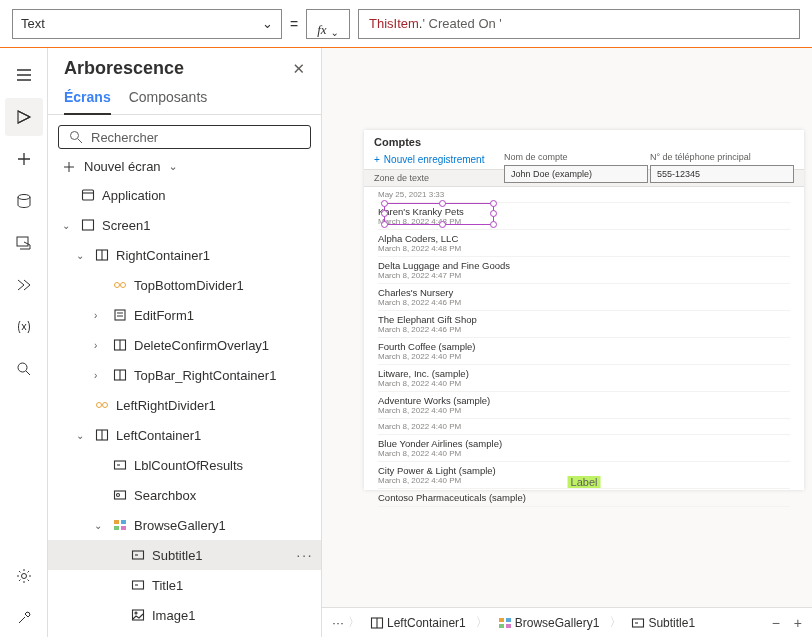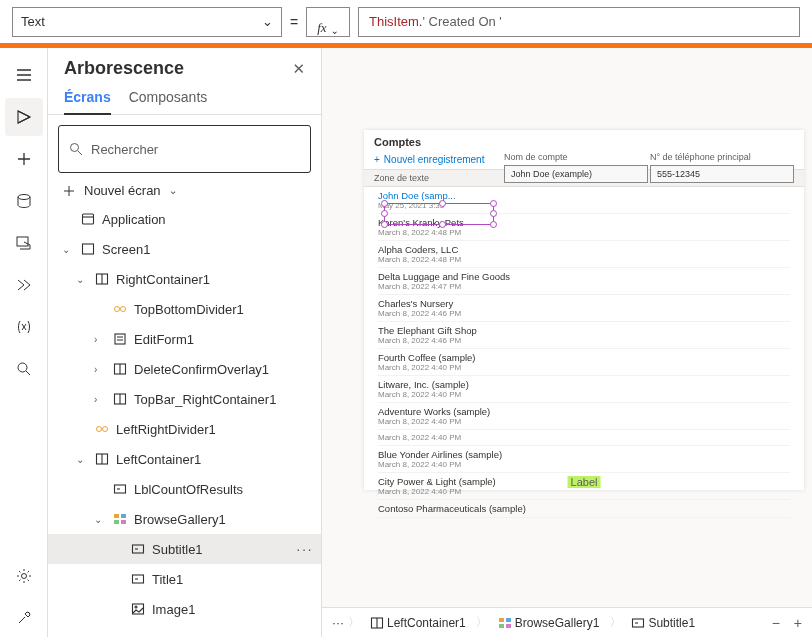--- a/index.html
+++ b/index.html
@@ -1,18 +1,18 @@
 <!DOCTYPE html>
 <html><head>
 <meta charset="utf-8">
 <style>
 * { margin:0; padding:0; box-sizing:border-box; font-family:"Segoe UI",sans-serif; }
 body { background:#fff; width:812px; height:637px; overflow:hidden; color:#323130; font-size:13px; }
 
-.topbar { height:48px; border-bottom:5px solid #f97316; display:flex; align-items:center; padding:0 12px; gap:8px; }
+.topbar { height:48px; border-bottom:1px solid #f97316; display:flex; align-items:center; padding:0 12px; gap:8px; }
 .prop-select { width:270px; height:30px; border:1px solid #8a8886; display:flex; align-items:center; padding:0 8px; justify-content:space-between; }
 .eq { font-size:14px; }
 .fx-box { height:30px; border:1px solid #8a8886; display:flex; align-items:flex-end; padding:0 10px; gap:4px; }
 .fx { font-style:italic; font-family:serif; }
 .formula { flex:1; height:30px; border:1px solid #8a8886; display:flex; align-items:center; padding:0 10px; font-family:Consolas,monospace; font-size:13px; }
 .formula .this { color:#a4262c; }
 .formula .prop { color:#605e5c; }
 
 .rail { position:absolute; top:48px; left:0; width:48px; height:589px; border-right:1px solid #e1dfdd; display:flex; flex-direction:column; align-items:center; padding-top:8px; gap:4px; }
 .rail-btn { width:38px; height:38px; display:flex; align-items:center; justify-content:center; border-radius:3px; cursor:pointer; }
@@ -20,21 +20,21 @@
 .rail-sep { flex:1; }
 
 .panel { position:absolute; top:48px; left:48px; width:274px; height:589px; border-right:1px solid #e1dfdd; display:flex; flex-direction:column; background:#fff; }
 .panel-hdr { display:flex; align-items:center; justify-content:space-between; padding:10px 16px 4px; }
 .panel-title { font-size:18px; font-weight:700; }
 .close-x { font-size:15px; color:#605e5c; cursor:pointer; }
 .tabs { display:flex; gap:18px; padding:0 16px; border-bottom:1px solid #e1dfdd; }
 .tab { padding:6px 0 8px; font-size:14px; color:#605e5c; cursor:pointer; }
 .tab.active { color:#3b82f6; font-weight:600; border-bottom:2px solid #323130; margin-bottom:-1px; }
 .search-row { padding:10px 10px 6px; }
-.search-box { height:48px; border:1px solid #323130; border-radius:3px; display:flex; align-items:center; padding:0 10px; gap:8px; }
+.search-box { height:24px; border:1px solid #323130; border-radius:3px; display:flex; align-items:center; padding:0 10px; gap:8px; }
 .new-row { padding:4px 14px 6px; display:flex; align-items:center; gap:8px; color:#323130; }
 
 .tree { flex:1; overflow:auto; padding-bottom:10px; }
 .node { display:flex; align-items:center; height:30px; gap:6px; padding-right:8px; cursor:pointer; white-space:nowrap; }
 .node .chev { width:12px; display:inline-block; color:#605e5c; font-size:10px; }
 .node .ico { width:16px; height:16px; display:flex; align-items:center; justify-content:center; }
 .node .label { font-size:13px; }
 .node.sel { background:#edebe9; }
 .more { margin-left:auto; color:#605e5c; font-size:14px; letter-spacing:1px; }
 .d0{padding-left:14px}.d1{padding-left:28px}.d2{padding-left:46px}.d3{padding-left:64px}
@@ -262,20 +262,30 @@
         <span class="chev"></span>
         <span class="ico">
           <svg width="14" height="14" fill="none" stroke="#323130" stroke-width="1.1">
             <rect x="1.5" y="3" width="11" height="8"></rect>
             <path d="M4 7h3"></path>
           </svg>
         </span>
         <span class="label">LblCountOfResults</span>
       </div>
       <div class="node d2">
+        <span class="chev"></span>
+        <span class="ico">
+          <svg width="14" height="14" fill="none" stroke="#323130" stroke-width="1.1">
+            <rect x="1.5" y="3" width="11" height="8"></rect>
+            <circle cx="5" cy="7" r="1.5"></circle>
+          </svg>
+        </span>
+        <span class="label">Searchbox</span>
+      </div>
+      <div class="node d2">
         <span class="chev">⌄</span>
         <span class="ico">
           <svg width="14" height="14">
             <rect x="1" y="2" width="5" height="4" fill="#e8a33d"></rect>
             <rect x="8" y="2" width="5" height="4" fill="#5ba9d8"></rect>
             <rect x="1" y="8" width="5" height="4" fill="#7bc77b"></rect>
             <rect x="8" y="8" width="5" height="4" fill="#d87bc7"></rect>
           </svg>
         </span>
         <span class="label">BrowseGallery1</span>
@@ -328,21 +338,20 @@
         <div class="field-input">555-12345</div>
       </div>
     </div>
     <div class="app-new">
       <span style="color:#0078d4">+</span>
       <span>Nouvel enregistrement</span>
     </div>
     <div class="zone">Zone de texte</div>
     <div class="list" id="applist">
         <div class="row sel">
-          <div class="ti">John Doe (samp...</div>
           <div class="su">May 25, 2021 3:33</div>
         </div>
         <div class="row">
           <div class="ti">Karen's Kranky Pets</div>
           <div class="su">March 8, 2022 4:48 PM</div>
         </div>
         <div class="row">
           <div class="ti">Alpha Coders, LLC</div>
           <div class="su">March 8, 2022 4:48 PM</div>
         </div>

